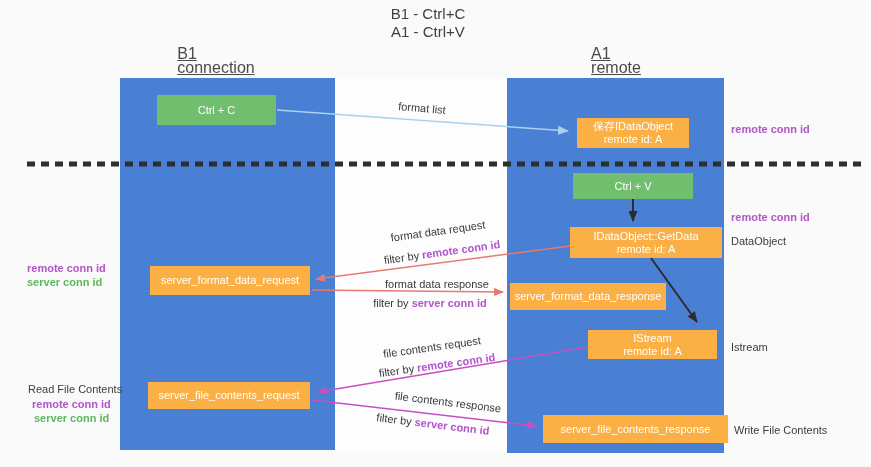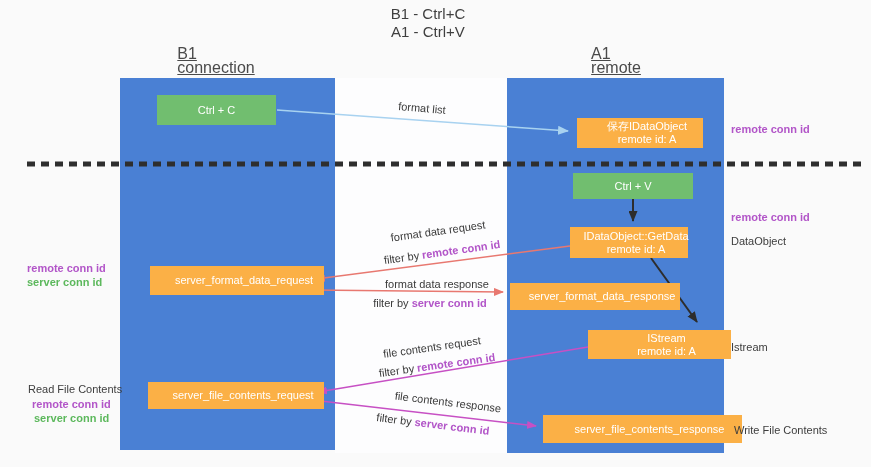--- a/index.html
+++ b/index.html
@@ -6,21 +6,21 @@
   body{font-family:"Liberation Sans", sans-serif; background:#f2f2f2;}
   #canvas{position:relative;width:871px;height:467px;background:var(--background,#fafafa);overflow:hidden;}
   .midband{position:absolute;left:335px;top:78px;width:172px;height:375px;background:#fdfdfe;z-index:0;}
   .col{position:absolute;background:var(--column-blue,#4A80D4);z-index:1;}
   #col-left{left:120px;top:78px;width:215px;height:372px;}
   #col-right{left:507px;top:78px;width:217px;height:375px;}
   .hdr{position:absolute;transform:translateX(-50%);text-align:left;font-size:16px;line-height:14px;color:#4a4a4a;z-index:4;white-space:nowrap;text-decoration:underline;}
   .title{position:absolute;left:428px;top:5px;transform:translateX(-50%);text-align:center;font-size:15px;line-height:18px;color:#3f3f3f;z-index:4;white-space:nowrap;}
   svg.overlay{position:absolute;left:0;top:0;z-index:2;}
   .box{position:absolute;display:flex;flex-direction:column;align-items:center;justify-content:center;color:#fff;font-size:11px;line-height:13px;text-align:right;z-index:3;white-space:nowrap;}
-  .orange{background:var(--box-orange,#FBB046);padding-left:14px;}
+  .orange{background:var(--box-orange,#FBB046);}
   .green{background:var(--box-green,#71BE6F);}
   .alabel{position:absolute;font-size:11px;color:#3a3a3a;white-space:nowrap;z-index:4;transform:translate(-50%,-50%) rotate(var(--r,0deg));}
   .slabel{position:absolute;font-size:11px;color:var(--text-dark,#3D3D3D);white-space:nowrap;z-index:4;}
   .purple{color:var(--purple-text,#B255C8);font-weight:bold;}
   .greent{color:var(--green-text,#5CB85C);font-weight:bold;}
   .filter-prefix{margin-right:3px;}
   .ar-lb{stroke:var(--arrow-lightblue,#A8D2F0);stroke-width:1.5;}
   .ar-rd{stroke:var(--arrow-red,#E87870);stroke-width:1.5;}
   .ar-mg{stroke:var(--arrow-magenta,#C750C4);stroke-width:1.5;}
   .ar-bk{stroke:var(--arrow-black,#2D2D2D);stroke-width:2;}
@@ -85,21 +85,21 @@
 
   <div class="box orange" style="left:577px;top:118px;width:112px;height:30px;">
     <div>保存IDataObject</div>
     <div>remote id: A</div>
   </div>
 
   <div class="box green" style="left:573px;top:173px;width:120px;height:26px;">
     <div>Ctrl + V</div>
   </div>
 
-  <div class="box orange" style="left:570px;top:227px;width:104px;height:31px;">
+  <div class="box orange" style="left:570px;top:227px;width:152px;height:31px;">
     <div>IDataObject::GetData</div>
     <div>remote id: A</div>
   </div>
 
   <div class="box orange" style="left:150px;top:266px;width:160px;height:29px;">
     <div>server_format_data_request</div>
   </div>
 
   <div class="box orange" style="left:510px;top:283px;width:156px;height:27px;">
     <div>server_format_data_response</div>

